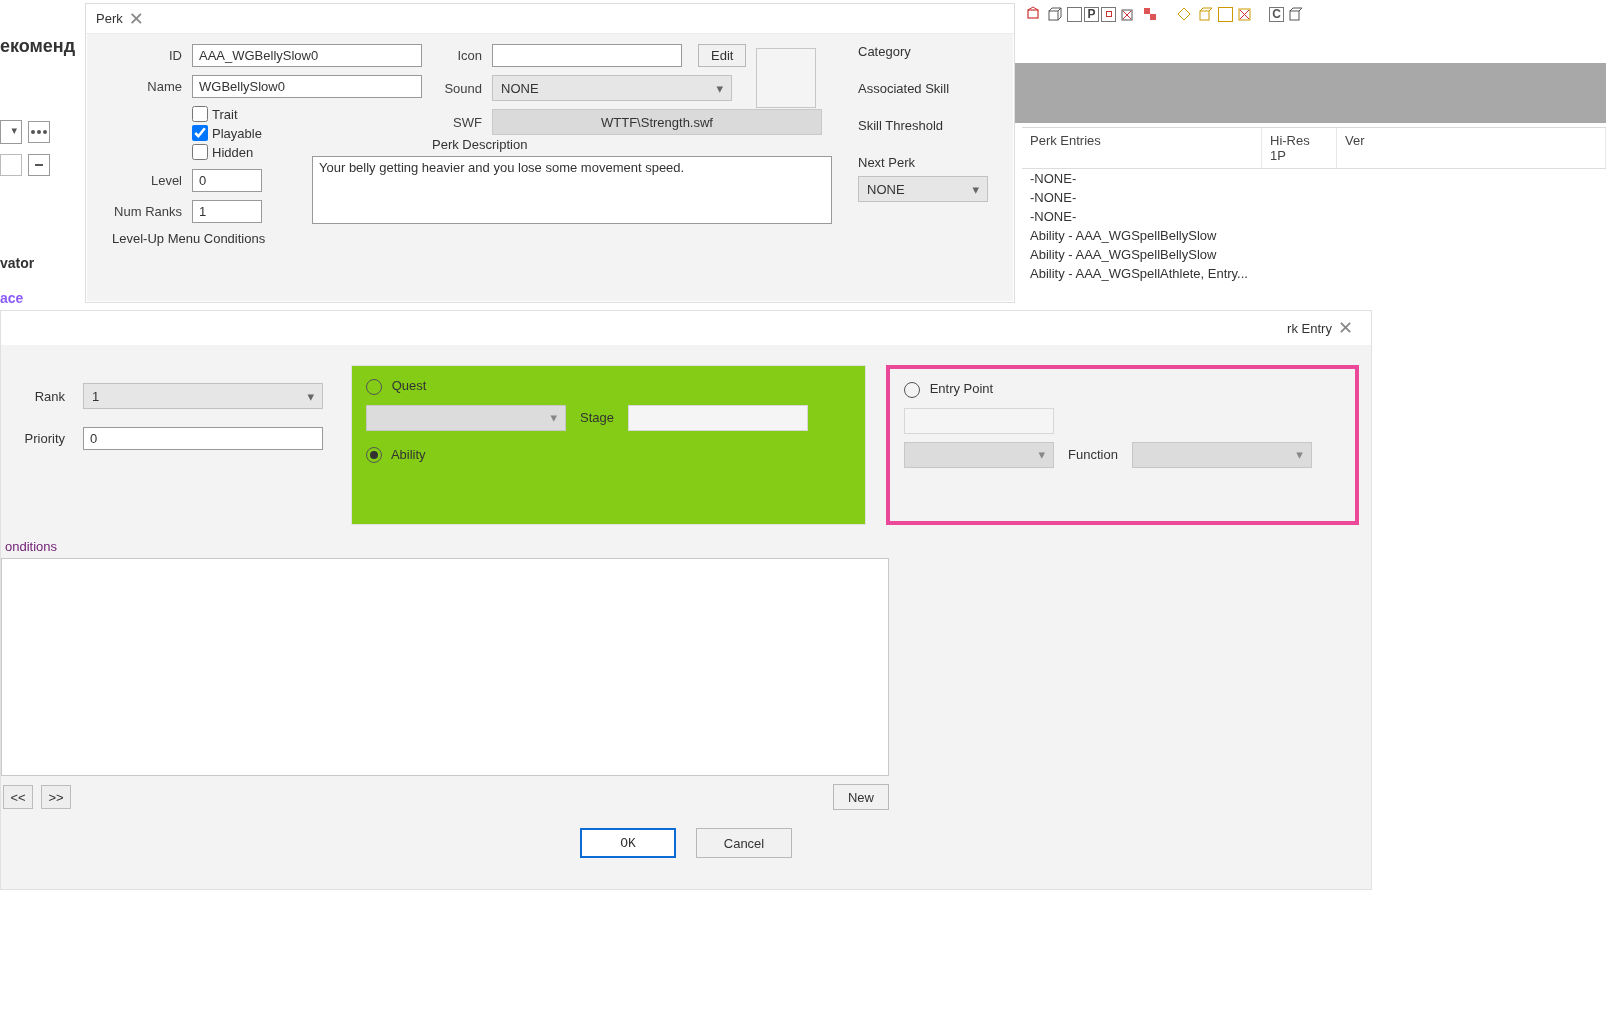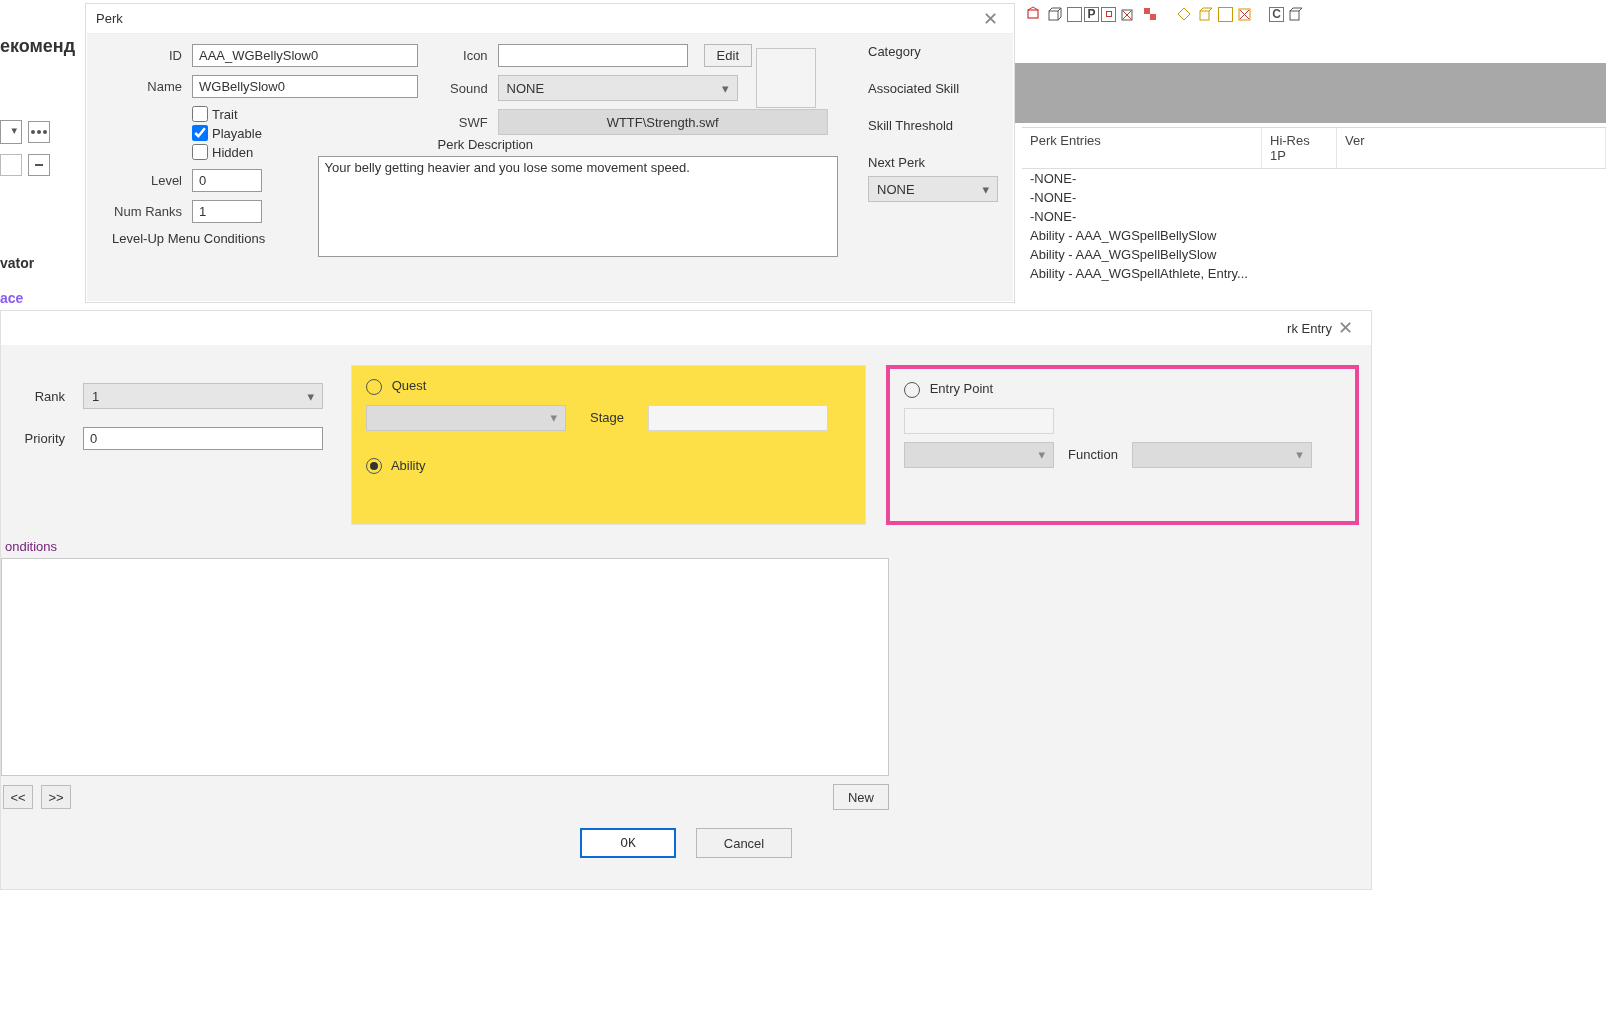--- a/index.html
+++ b/index.html
@@ -98,24 +98,24 @@
     .entries .row-e.sel { background:#d9d9d9; }
 
     
     .perk-dialog {
       position: absolute; left: 85px; top: 3px; width: 930px; height: 300px;
       background: #f3f3f3;
       border: 1px solid #ddd;
       box-shadow: inset 0 0 0 1px #fff;
     }
     .perk-dialog .titlebar {
-      height: 30px; display:flex; align-items:center; justify-content:space-between;
-      padding: 0 10px; background:#fff; border-bottom:1px solid #eee;gap:12px;
-    }
-    .perk-dialog .body { padding: 10px 16px 0 16px; display:flex; gap:20px; }
+      height: 30px; display:flex; align-items:center; justify-content:flex-start;
+      padding: 0 10px; background:#fff; border-bottom:1px solid #eee;
+    }
+    .perk-dialog .body { padding: 10px 16px 0 16px; display:flex; gap:10px; }
     .colA { width: 320px; }
     .colB { width: 410px; }
     .colC { flex: 1; padding-left: 6px;}
     .x-close { font-size: 18px; color:#888; cursor:pointer; line-height:1; padding:2px 6px; }
     .drop {
       background:#e6e6e6; border:1px solid #c2c2c2; height:26px; display:flex; align-items:center; padding:0 8px; position:relative; width:100%;
     }
     .drop::after { content:"▾"; position:absolute; right:8px; color:#666; }
     .swf { background:#dadada; border:1px solid #c9c9c9; height:26px; display:flex; align-items:center; justify-content:center; width:100%; color:#333;}
     .icon-square { width: 60px; height: 60px; border:1px solid #c7c7c7; background:#f4f4f4; }
@@ -125,21 +125,21 @@
     .entry-dialog {
       position: absolute; left:0; top: 310px; width:1372px; height: 580px;
       background:#f3f3f3; border:1px solid #e0e0e0;
     }
     .entry-dialog .titlebar {
       height: 34px; background:#fff; display:flex; align-items:center; justify-content:flex-end; padding:0 12px;
     }
     .entry-body { display:flex; padding: 20px 12px 0 0; gap: 20px; }
     .eb-left { width: 330px; padding-left: 6px;}
     .eb-left .lbl { display:inline-block; width:58px; text-align:right; margin-right:8px;}
-    .eb-mid { width: 515px; border:1px solid #e2e2e2; background:#fde047; padding: 12px 14px; height:160px; position:relative;}
+    .eb-mid { width: 515px; border:1px solid #e2e2e2; background:#84cc16; padding: 12px 14px; height:160px; position:relative;}
     .eb-right { flex:1; border:4px solid #ec4899; padding:12px 14px; height:160px; }
     .radio { width:16px;height:16px; border:1.5px solid #555; border-radius:50%; display:inline-block; position:relative; vertical-align:middle; margin-right:6px;}
     .radio.on::after { content:""; width:8px;height:8px; background:#333; border-radius:50%; position:absolute; left:3px; top:3px;}
     .conds-lbl { margin: 14px 0 4px 4px; color:#701a75; }
     .conds-box {
       width: 888px; height: 218px; border:1px solid #c9c9c9; background:#fff; margin-left:0;
     }
     .bottom-nav { display:flex; align-items:center; gap:8px; margin-top:8px; padding-left:2px;}
     .sm-btn { width:30px; height:24px; border:1px solid #bcbcbc; background:#eee; display:inline-flex; align-items:center; justify-content:center;}
     .okrow { display:flex; gap:20px; justify-content:center; margin-top:18px; }
@@ -328,21 +328,21 @@
       <div class="row">
         <label class="lbl-r" style="width:50px">SWF</label>
         <div class="swf" style="width:330px">
             <span>WTTF\Strength.swf</span>
           </div>
       </div>
       <div style="position:absolute; left:670px; top:44px;" class="icon-square"></div>
 
       <div style="margin-top:-94px;margin-left:-120px">
         <div style="margin-left:120px;margin-top:96px">Perk Description</div>
-        <textarea style="width: 520px; height: 101px; margin-top: 4px; margin-left: 0px;">Your belly getting heavier and you lose some movement speed.</textarea>
+        <textarea style="width: 520px; height: 68px; margin-top: 4px; margin-left: 0px;">Your belly getting heavier and you lose some movement speed.</textarea>
       </div>
     </div>
 
     <div class="colC">
       <div class="srow">Category</div>
       <div class="srow">Associated Skill</div>
       <div class="srow">Skill Threshold</div>
       <div class="srow" style="margin-bottom:6px">Next Perk</div>
       <div class="drop" style="width:130px">
           <span>NONE</span>
@@ -369,21 +369,21 @@
         <span class="lbl">Priority</span>
         <input type="text" style="width: 240px;" value="0">
       </div>
     </div>
 
     <div class="eb-mid">
       <div style="margin-bottom:10px">
         <span class="radio"></span>
         <span>Quest</span>
       </div>
-      <div style="display:flex;align-items:center;gap:24px;margin-bottom:27px">
+      <div style="display:flex;align-items:center;gap:14px;margin-bottom:16px">
         <div class="disabled-select" style="width:200px"></div>
         <span>Stage</span>
         <div class="disabled-input" style="width:180px"></div>
       </div>
       <div style="margin-bottom:8px">
         <span class="radio on"></span>
         <span>Ability</span>
       </div>
     </div>
 

